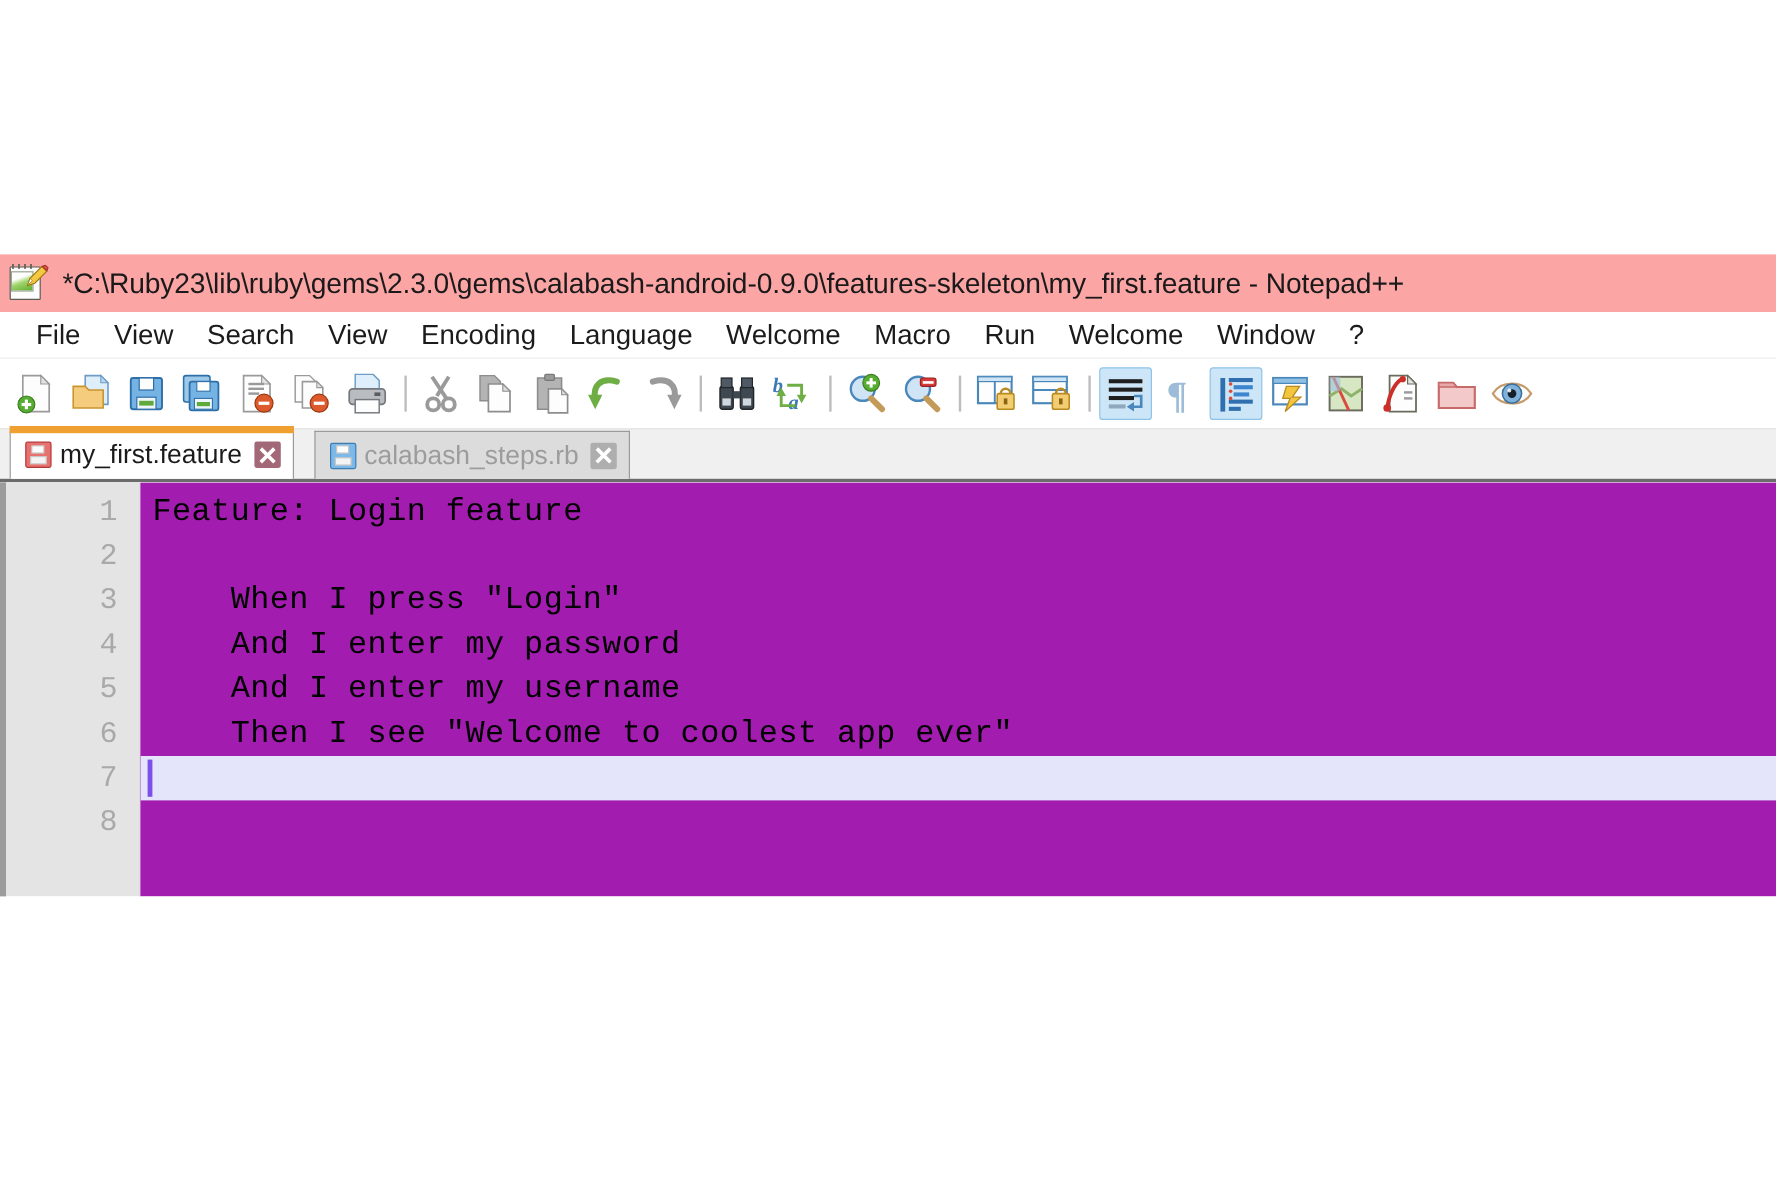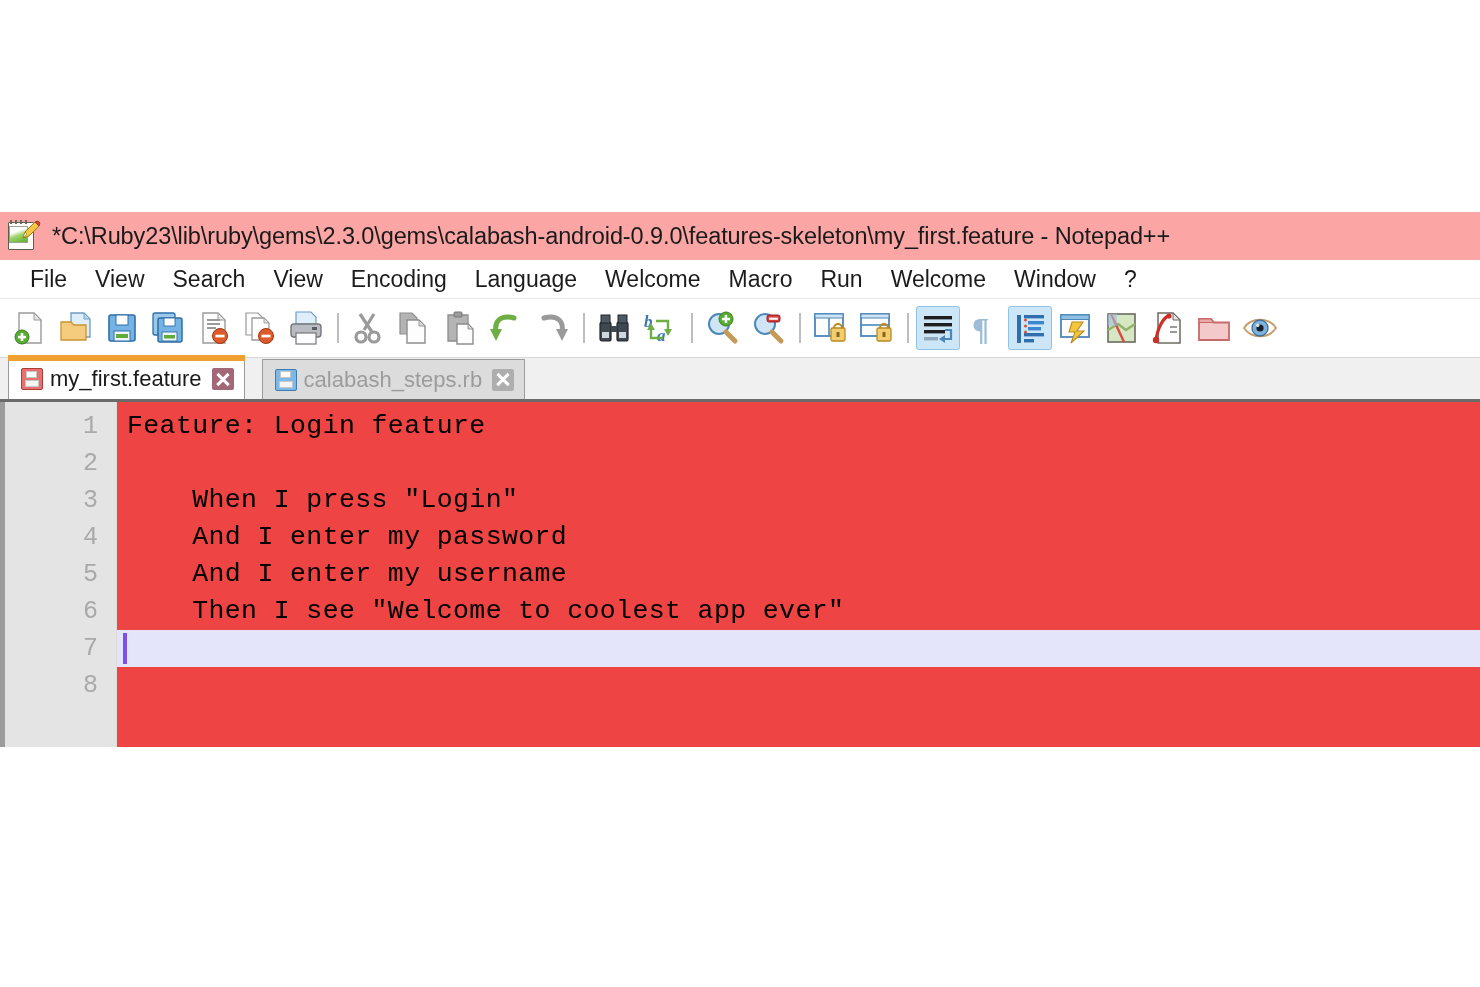--- a/index.html
+++ b/index.html
@@ -254,21 +254,21 @@
     text-align: right;
     padding-right: 18px;
     font-family: "Liberation Mono", monospace;
     font-size: 25px;
     color: #a9a9a9;
   }
   .code {
     position: relative;
     flex: 1 1 auto;
     padding-top: 6px;
-    background: #ef4444;
+    background: #a21caf;
     overflow: hidden;
   }
   .code-line {
     position: relative;
     height: 37px;
     line-height: 37px;
     font-family: "Liberation Mono", monospace;
     font-size: 26.5px;
     color: #000000;
     white-space: pre;

